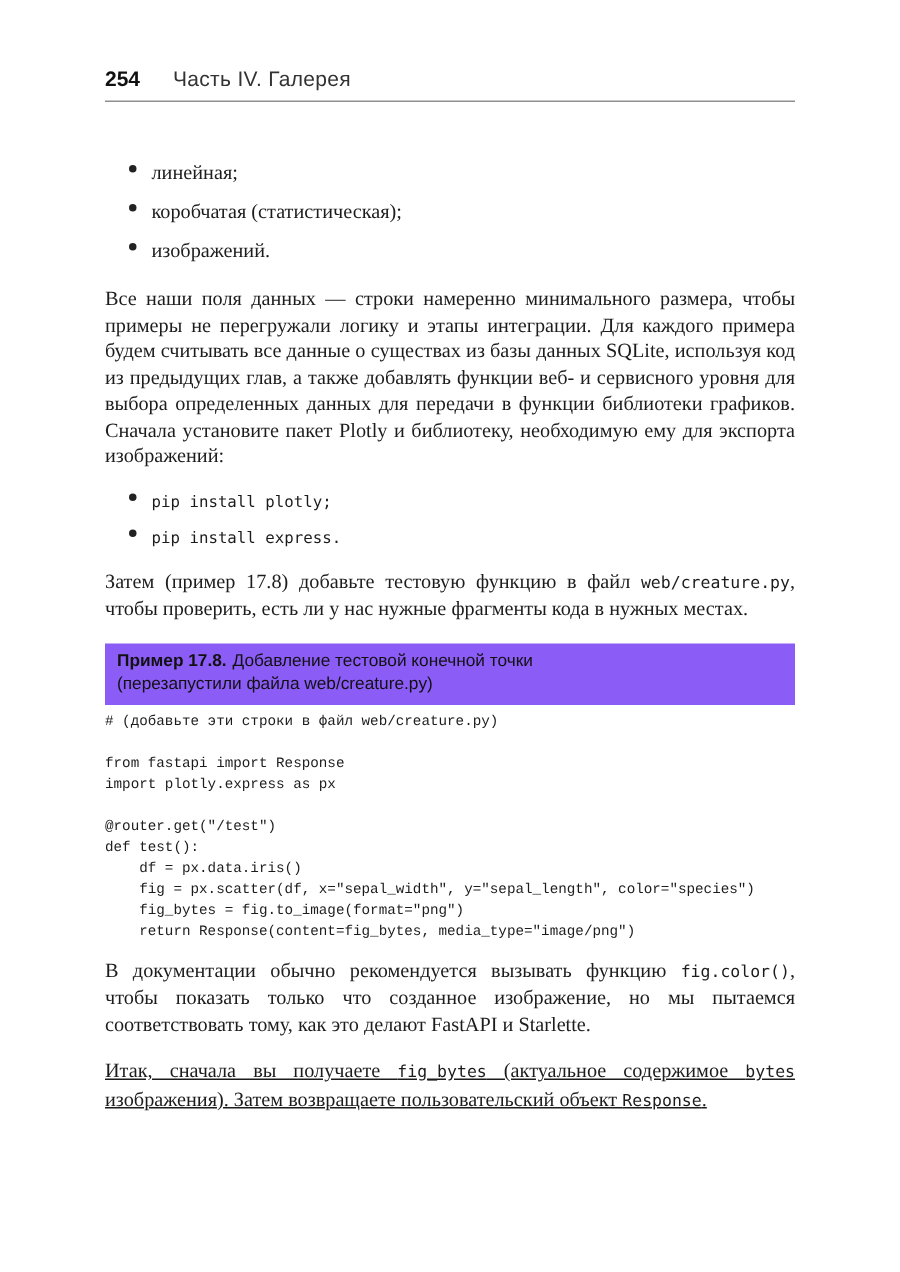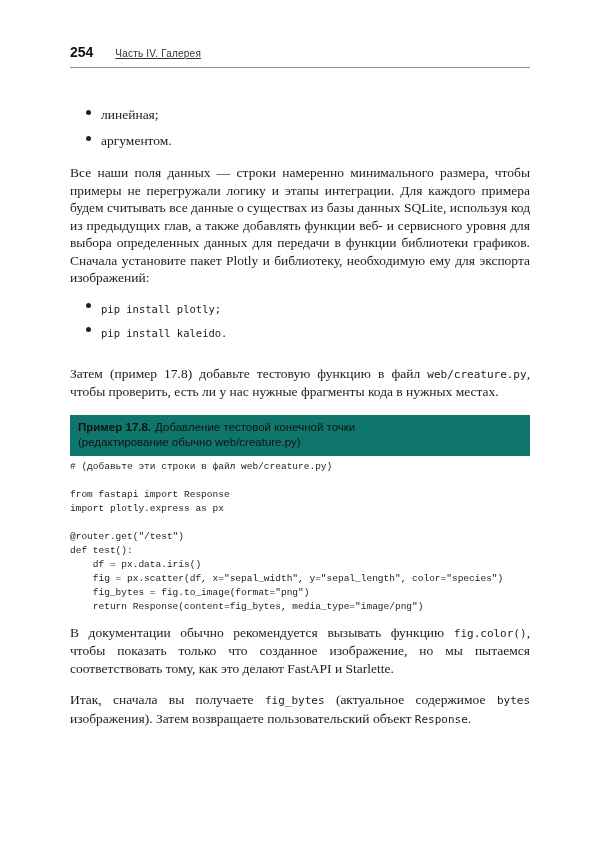--- a/index.html
+++ b/index.html
@@ -18,21 +18,21 @@
   .running-head {
     display: flex;
     align-items: baseline;
     gap: 22px;
     padding-bottom: 7px;
     border-bottom: 1px solid #8f8f8f;
     margin-bottom: 38px;
     font-family: "Liberation Sans", sans-serif;
   }
   .page-num { font-size: 14px; font-weight: bold; color: #111; }
-  .chapter  { font-size: 10px; color: #333; letter-spacing: 0.2px; text-decoration: underline; }
+  .chapter  { font-size: 14px; color: #333; letter-spacing: 0.2px; }
 
   
   .bullet-list { margin: 0 0 14px 0; }
   .bullet-item {
     display: flex;
     align-items: center;
     margin: 0 0 8px 16px;
     font-size: 13.5px;
     line-height: 18px;
   }
@@ -53,92 +53,96 @@
 
   
   .body-para {
     margin: 0 0 14px 0;
     font-size: 13.5px;
     line-height: 17.5px;
     text-align: justify;
     hyphens: auto;
   }
   .body-para.tight { }
-  .body-para.wide-gap { margin-bottom: 28px; }
+  .body-para.wide-gap { margin-bottom: 28px; text-decoration: underline; }
   .inline-code {
     font-family: "DejaVu Sans Mono", monospace;
     font-size: 11px;
   }
 
   
   .example-caption {
-    background: #0f766e;
+    background: #8b5cf6;
     padding: 5px 8px 6px 8px;
     margin: 0 0 4px 0;
     font-family: "Liberation Sans", sans-serif;
     font-size: 11.5px;
     line-height: 15px;
     color: #111;
   }
   .caption-label { font-weight: bold; margin-right: 4px; }
 
   
   .code-block {
     margin: 0 0 10px 0;
     font-family: Liberation Mono, monospace;
     font-size: 9.5px;
     line-height: 14px;
     color: #1c1c1c;
     white-space: pre;
   }
 
-  .pip-list { margin: 0 0 24px 0; }
+  .pip-list { margin: 0 0 12px 0; }
   .pip-list .bullet-item { margin-bottom: 8px; }
 </style>
 </head>
 <body>
 
 <div class="page">
 
   <div class="running-head">
     <span class="page-num">254</span>
     <span class="chapter">Часть IV. Галерея</span>
   </div>
 
   <div class="bullet-list">
     <div class="bullet-item">
       <span class="bullet-dot"></span>
       <span>линейная;</span>
     </div>
     <div class="bullet-item">
       <span class="bullet-dot"></span>
-      <span>аргументом.</span>
+      <span>коробчатая (статистическая);</span>
+    </div>
+    <div class="bullet-item">
+      <span class="bullet-dot"></span>
+      <span>изображений.</span>
     </div>
   </div>
 
   <p class="body-para"><span>Все наши поля данных — строки намеренно минимального размера, чтобы примеры не перегружали логику и этапы интеграции. Для каждого примера будем считывать все данные о существах из базы данных SQLite, используя код из предыдущих глав, а также добавлять функции веб- и сервисного уровня для выбора определенных данных для передачи в функции библиотеки графиков. Сначала установите пакет Plotly и библиотеку, необходимую ему для экспорта изображений:</span></p>
 
   <div class="bullet-list pip-list">
     <div class="bullet-item">
       <span class="bullet-dot"></span>
       <span class="mono-item">pip install plotly;</span>
     </div>
     <div class="bullet-item">
       <span class="bullet-dot"></span>
-      <span class="mono-item">pip install kaleido.</span>
+      <span class="mono-item">pip install express.</span>
     </div>
   </div>
 
   <p class="body-para tight"><span>Затем (пример 17.8) добавьте тестовую функцию в файл </span><code class="inline-code">web/creature.py</code><span>, чтобы проверить, есть ли у нас нужные фрагменты кода в нужных местах.</span></p>
 
   <div class="example-caption">
     <div class="caption-line1">
       <span class="caption-label">Пример 17.8.</span><span class="caption-title">Добавление тестовой конечной точки</span>
     </div>
-    <div class="caption-line2">(редактирование обычно web/creature.py)</div>
+    <div class="caption-line2">(перезапустили файла web/creature.py)</div>
   </div>
 
   <pre class="code-block"># (добавьте эти строки в файл web/creature.py)
 
 from fastapi import Response
 import plotly.express as px
 
 @router.get("/test")
 def test():
     df = px.data.iris()

